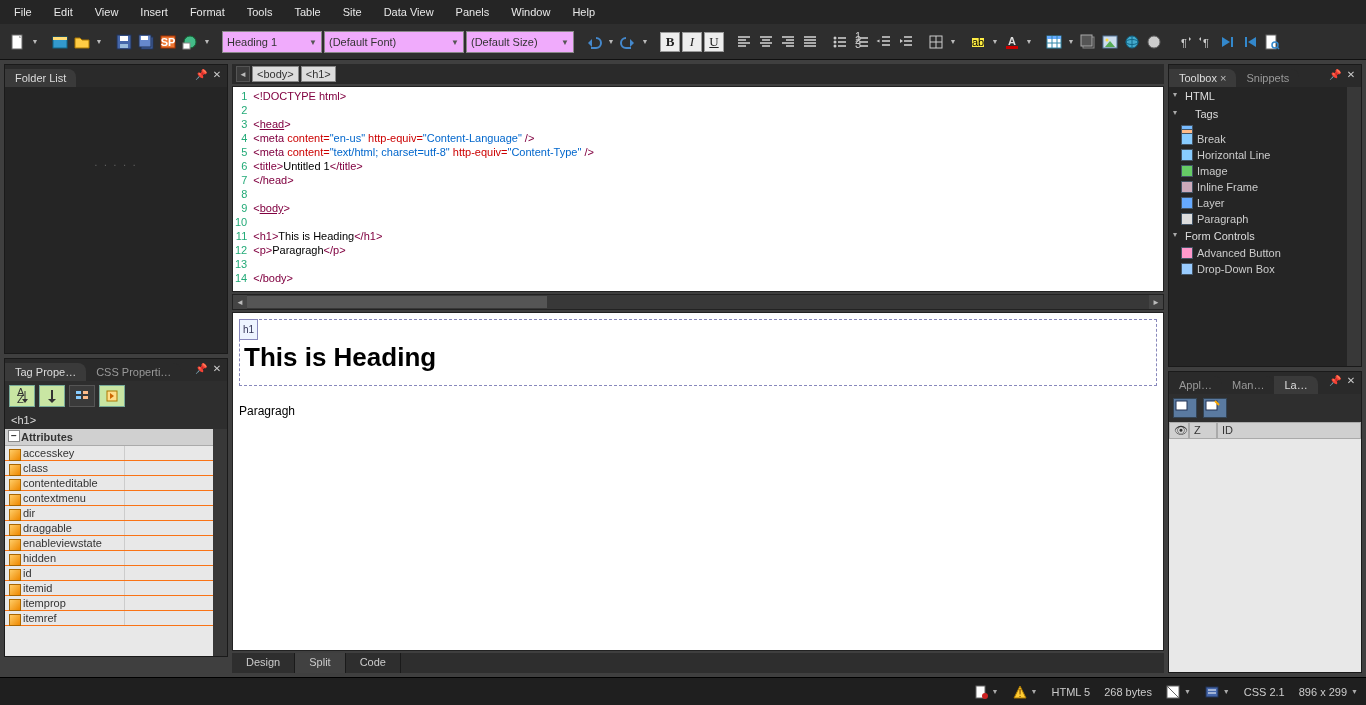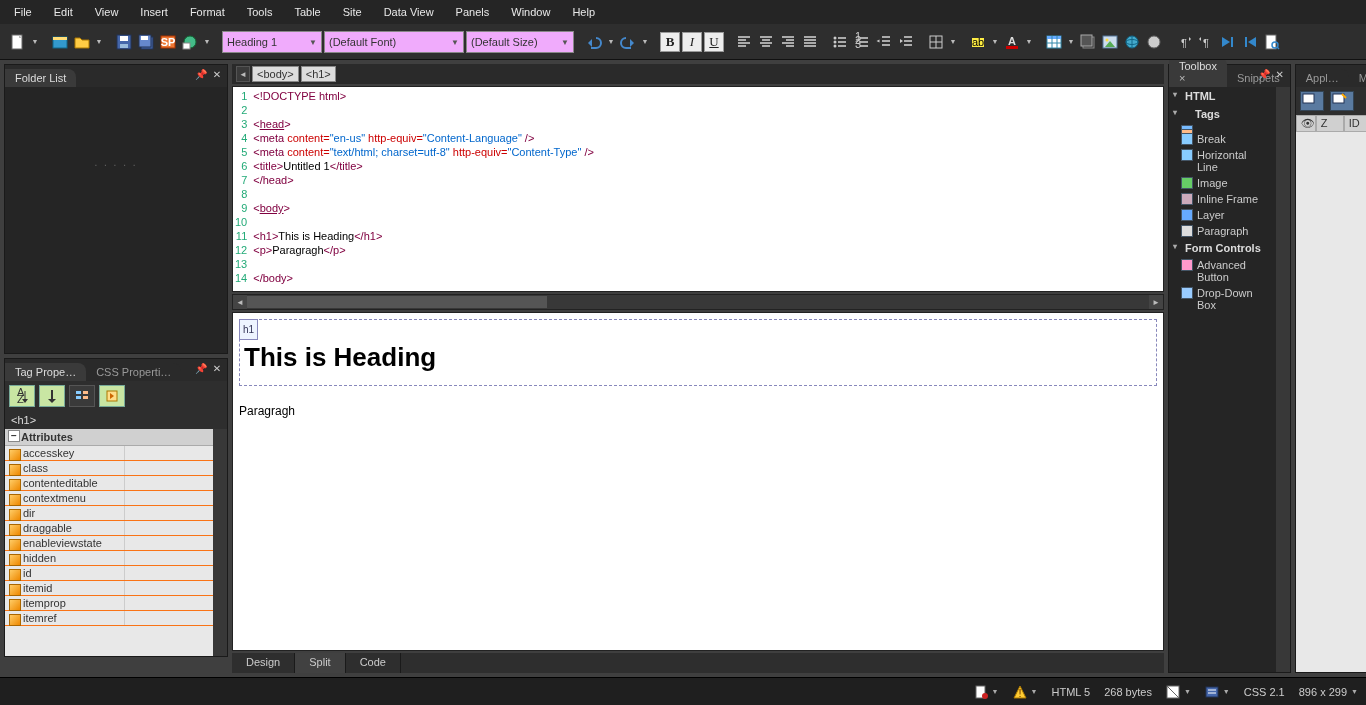--- a/index.html
+++ b/index.html
@@ -81,23 +81,23 @@
 .preview-selbox { border:1px dashed #88b; position:relative; padding:4px;}
 .preview-seltag { position:absolute; top:-1px; left:-1px; font-size:10px; border:1px solid #88b; background:#eef4ff; color:#335; padding:4px 3px; }
 .preview h1 { font-family:Verdana,Arial,sans-serif; font-size:26px; font-weight:bold; color:#000; margin:18px 0 8px 0; }
 .preview p { font-family:Verdana,Arial,sans-serif; font-size:12px; color:#000; margin-top:18px;}
 
 .viewtabs { height:20px; background:#2e2e2e; display:flex; }
 .viewtab { padding:3px 14px; color:#ccc; border-right:1px solid #1a1a1a; cursor:default;}
 .viewtab.active { background:#414141; }
 
 
-.rightcol { width:200px; display:flex; flex-direction:row; gap:4px; padding:4px 4px 4px 2px; }
+.rightcol { width:200px; display:flex; flex-direction:column; gap:4px; padding:4px 4px 4px 2px; }
 .toolbox-body { background:#252525; color:#ccc; overflow:auto; }
-.tb-group { padding:3px 6px 3px 16px; position:relative; color:#ddd; cursor:default;font-weight:bold;}
+.tb-group { padding:3px 6px 3px 16px; position:relative; color:#ddd; cursor:default;}
 .tb-group::before { content:'▾'; position:absolute; left:4px; font-size:8px; color:#aaa; }
 .tb-item { padding:2px 6px 2px 28px; position:relative; cursor:default;}
 .tb-item .ticon { position:absolute; left:12px; top:2px; width:12px; height:12px; }
 
 .layerhdr { background:#d0d0d0; color:#333; display:flex; }
 .layerhdr .lhcell { padding:1px 4px; border:1px solid #aaa; }
 .layertb { background:#2e2e2e; padding:4px; display:flex; gap:6px;}
 .layertb .lbtn { width:24px; height:20px; background:#5a7aa0; border:1px solid #345; }
 
 .vscroll-fake { width:14px; background:#383838; }

